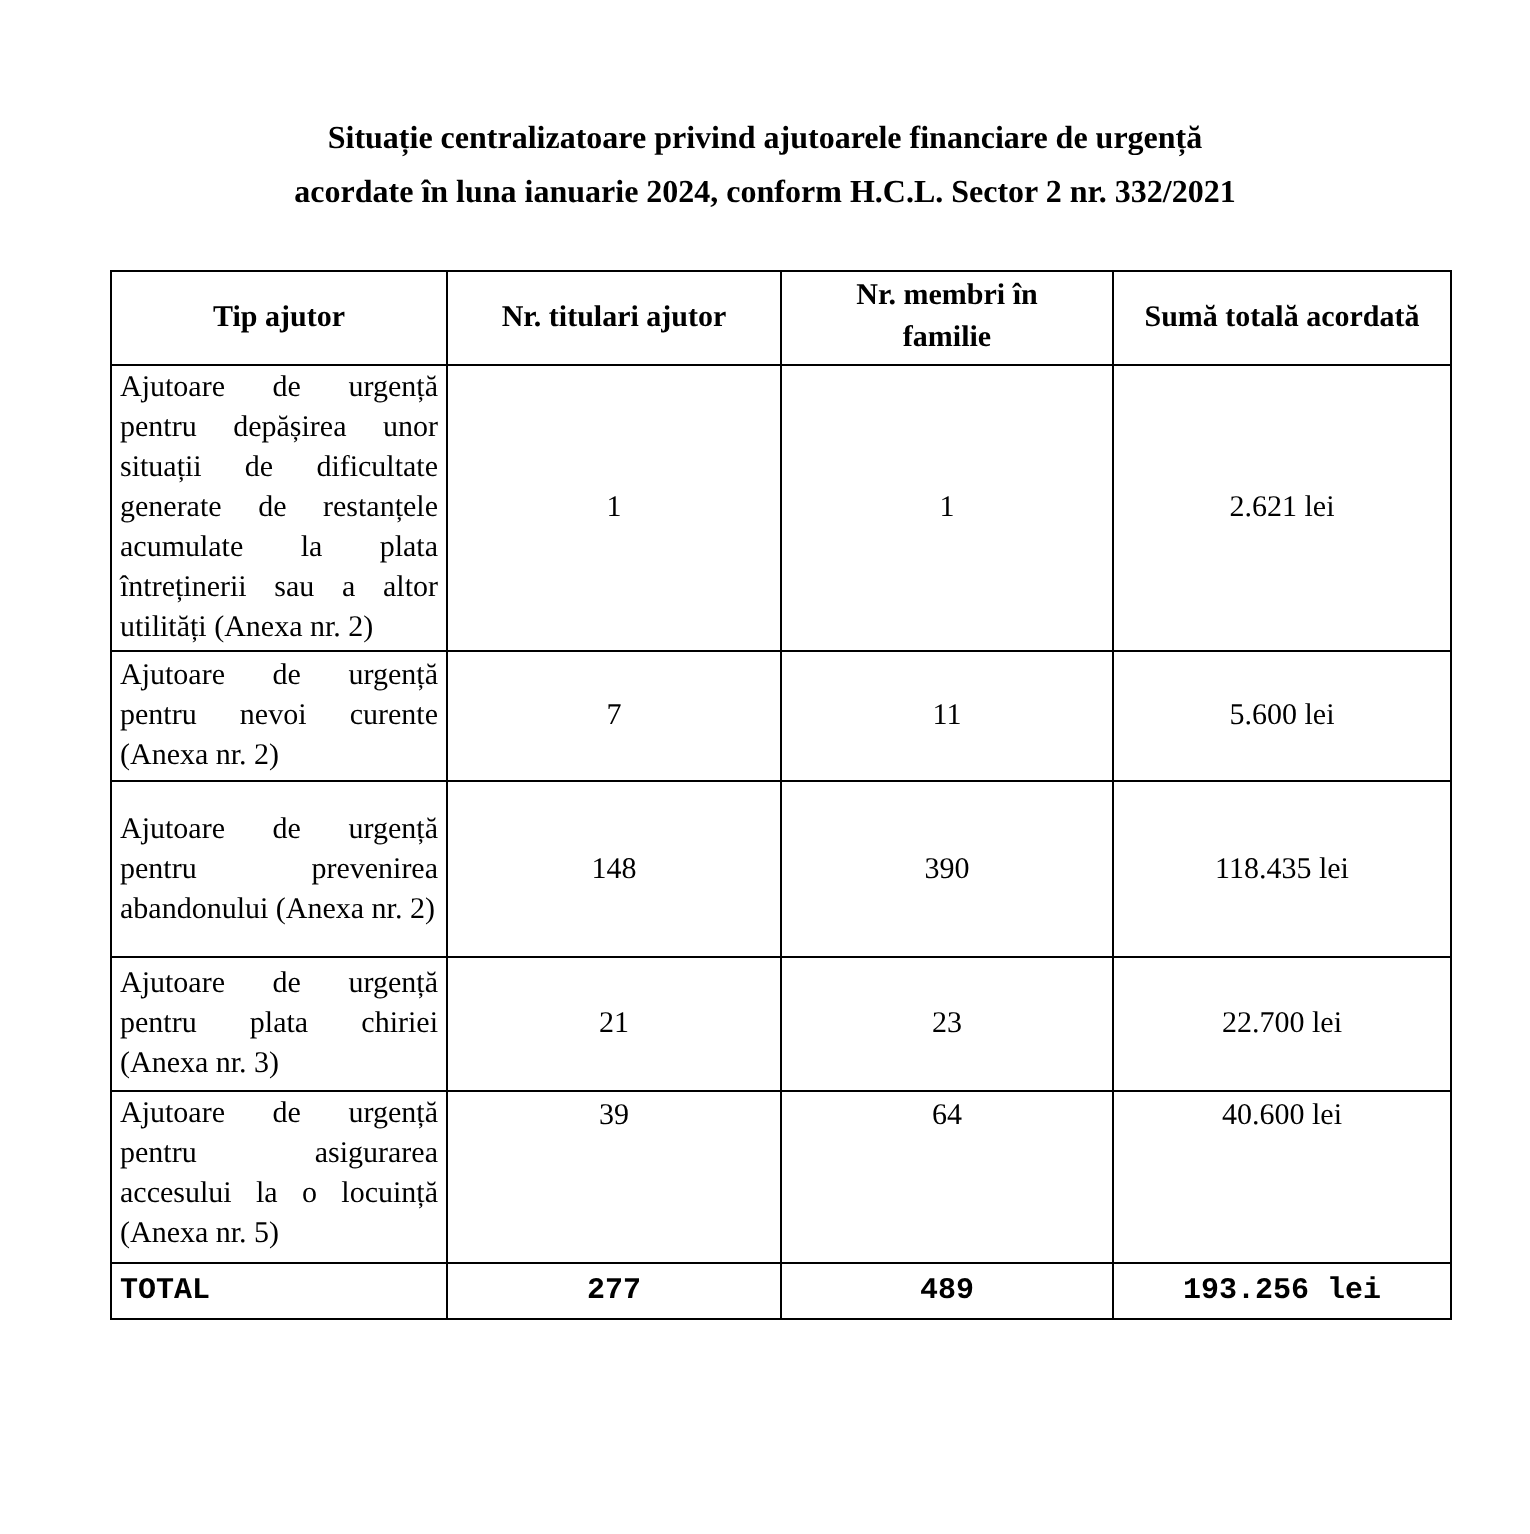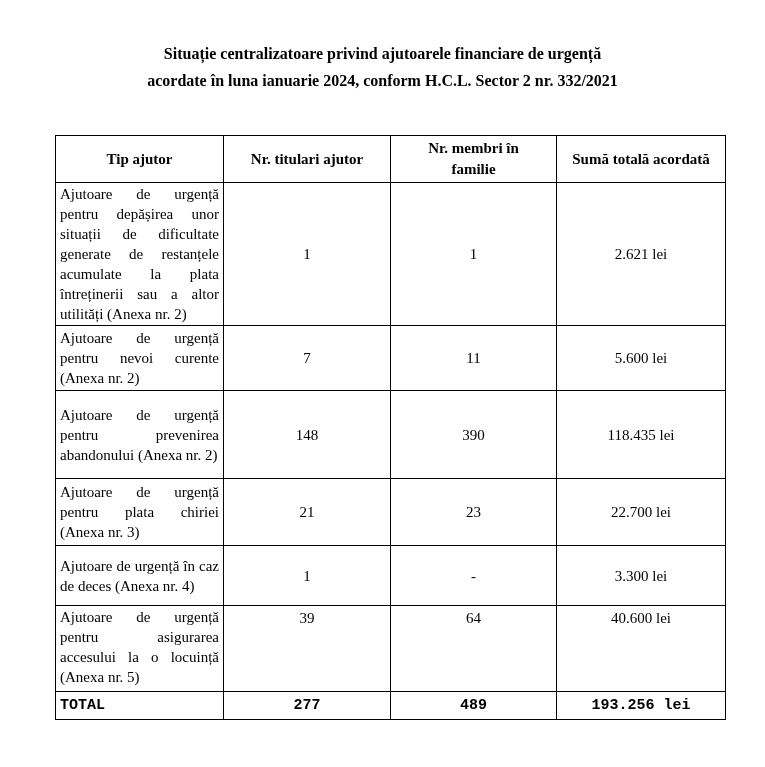--- a/index.html
+++ b/index.html
@@ -7,21 +7,21 @@
     position: relative;
     width: 765px;
     height: 767px;
     background: #ffffff;
     color: #000000;
     font-family: "Liberation Serif", serif;
     overflow: hidden;
   }
   .doc-title {
     position: absolute;
-    top: 40px;
+    top: 56px;
     left: 0;
     width: 765px;
     text-align: center;
     font-weight: bold;
     font-size: 16px;
     line-height: 27px;
   }
   table.aid-table {
     position: absolute;
     left: 55px;
@@ -112,26 +112,20 @@
         <td class="cell-num">118.435 lei</td>
       </tr>
 
       <tr class="r4">
         <td class="cell-tip">Ajutoare de urgență pentru plata chiriei (Anexa&nbsp;nr.&nbsp;3)</td>
         <td class="cell-num">21</td>
         <td class="cell-num">23</td>
         <td class="cell-num">22.700 lei</td>
       </tr>
 
-      <tr class="r5">
-        <td class="cell-tip">Ajutoare de urgență în caz de deces (Anexa&nbsp;nr.&nbsp;4)</td>
-        <td class="cell-num">1</td>
-        <td class="cell-num">-</td>
-        <td class="cell-num">3.300 lei</td>
-      </tr>
 
       <tr class="r6">
         <td class="cell-tip">Ajutoare de urgență pentru asigurarea accesului la o locuință (Anexa&nbsp;nr.&nbsp;5)</td>
         <td class="cell-num">39</td>
         <td class="cell-num">64</td>
         <td class="cell-num">40.600 lei</td>
       </tr>
 
       <tr class="r-total">
         <td class="cell-total-label">TOTAL</td>

